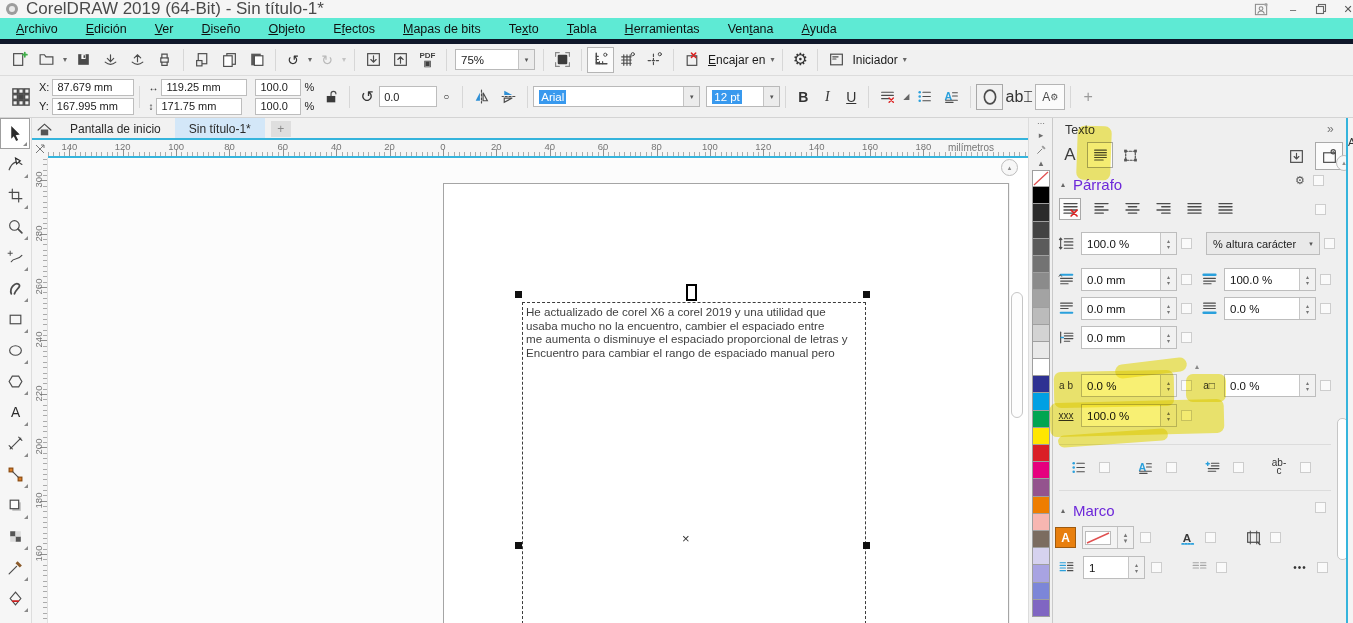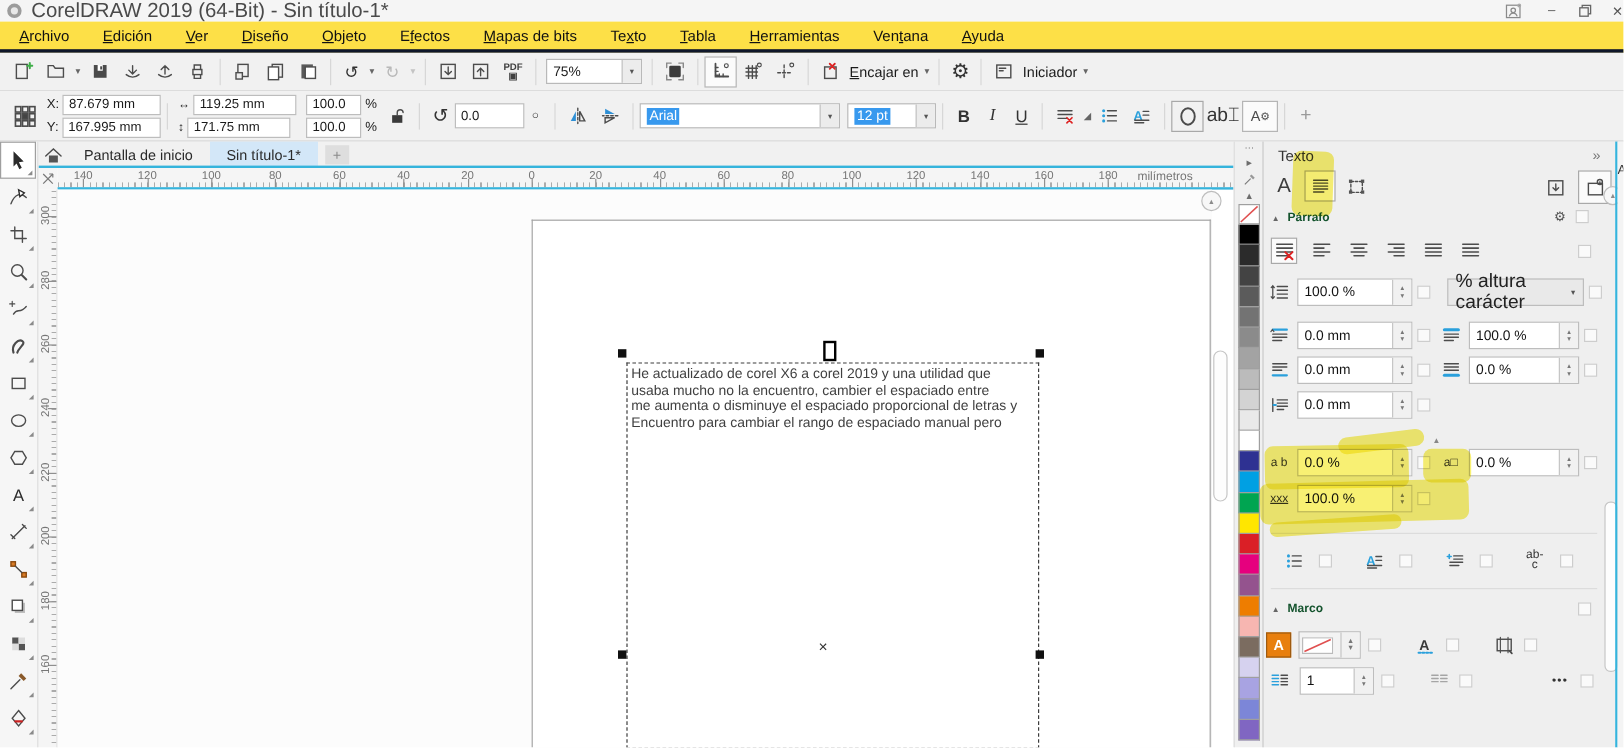--- a/index.html
+++ b/index.html
@@ -5,21 +5,21 @@
   *{box-sizing:border-box;margin:0;padding:0}
   html,body{width:1353px;height:623px;overflow:hidden}
   body{position:relative;font-family:"Liberation Sans",sans-serif;background:#fff;color:#1a1a1a;font-size:12px}
   .abs{position:absolute}
   
   #titlebar{left:0;top:0;width:1353px;height:18px;background:#f5f5f5;display:flex;align-items:center;padding-left:6px}
   #titlebar .logo{width:12px;height:12px;border-radius:50%;background:#9c9c9c;margin-right:8px;position:relative}
   #titlebar .logo:after{content:"";position:absolute;left:3px;top:3px;width:6px;height:6px;border-radius:50%;background:#e8e8e8}
   #titlebar .ttl{color:#4a4a4a;font-size:17px}
   .wctl{position:absolute;top:0;height:18px;display:flex;align-items:center;justify-content:center;color:#555;font-size:11px;width:26px}
-  #menubar{left:0;top:18px;width:1353px;height:26px;background:#fde047;display:flex;align-items:center;padding-left:2px;border-bottom:3px solid #0f172a}
+  #menubar{left:0;top:18px;width:1353px;height:26px;background:#5eead4;display:flex;align-items:center;padding-left:2px;border-bottom:5px solid #0f172a}
   .menu-item{padding:4px 14px;font-size:12.5px;color:#111;cursor:default}
   .menu-item u{text-decoration:underline}
   #toolbar{left:0;top:44px;width:1353px;height:32px;background:#f1f1f1;display:flex;align-items:center;padding-left:6px;border-bottom:1px solid #dcdcdc}
   #propbar{left:0;top:76px;width:1353px;height:42px;background:#f1f1f1;display:flex;align-items:center;padding-left:6px;border-bottom:1px solid #d4d4d4}
   .ticon{width:27px;height:26px;display:flex;align-items:center;justify-content:center;color:#4c4c4c}
   .ticon svg{display:block}
   .caret{font-size:8px;color:#666;width:10px;text-align:center}
   .vsep{width:1px;height:22px;background:#d7d7d7;margin:0 5px;flex:0 0 auto}
   .combo{display:flex;height:21px;border:1px solid #b9b9b9;background:#fff;align-items:stretch}
   .combo .cval{display:flex;align-items:center;padding:0 5px;font-size:11.5px}
@@ -75,25 +75,25 @@
   #docker .hd{position:absolute;left:12px;top:5px;font-size:12.5px;color:#333}
   .drow{position:absolute;display:flex;align-items:center}
   .dicon{width:22px;height:22px;display:flex;align-items:center;justify-content:center;color:#3d3d3d;flex:0 0 auto}
   .dicon.box{border:1px solid #a9a9a9;background:#fbfbfb}
   .dfield{display:flex;height:23px;border:1px solid #bdbdbd;background:#fff;align-items:stretch}
   .dfield .val{flex:1;display:flex;align-items:center;padding:0 5px;font-size:11.5px;color:#111}
   .spin{width:16px;background:#f1f1f1;border-left:1px solid #c6c6c6;display:flex;flex-direction:column;align-items:center;justify-content:center;color:#777;font-size:6px;line-height:6px}
   .spin:before{content:"▴"}
   .spin:after{content:"▾"}
   .ddown{display:flex;height:23px;border:1px solid #bdbdbd;background:#e9e9e9;align-items:center}
-  .ddown .val{flex:1;padding:0 6px;font-size:16px;color:#222}
+  .ddown .val{flex:1;padding:0 6px;font-size:11px;color:#222}
   .ddown .cbtn{width:16px;align-self:stretch;display:flex;align-items:center;justify-content:center;font-size:7px;color:#555}
   .ddown .cbtn:before{content:"▾"}
   .cb{width:11px;height:11px;border:1px solid #cdcdcd;background:#fafafa;flex:0 0 auto}
-  .sechd{font-size:10px;font-weight:bold;color:#14532d}
+  .sechd{font-size:15px;font-weight:normal;color:#6d28d9}
   .carr{font-size:8px;color:#666}
   .dsep{position:absolute;left:6px;width:272px;height:1px;background:#dcdcdc}
   .tgl{font-size:10px;color:#333;letter-spacing:0}
   .gicon{font-size:11px;color:#555}
   #dscroll-up{position:absolute;left:283px;top:37px;width:16px;height:16px;border-radius:50%;border:1px solid #bdbdbd;background:#f7f7f7;display:flex;align-items:center;justify-content:center;font-size:7px;color:#8b8b8b}
   #dscroll-thumb{position:absolute;left:284px;top:300px;width:11px;height:142px;border-radius:5px;border:1px solid #c6c6c6;background:#fdfdfd}
   #edge-line{left:1346px;top:118px;width:2px;height:505px;background:#35b4dc}
   #edge-strip{left:1348px;top:118px;width:5px;height:505px;background:#f4f4f4;overflow:hidden}
   #edge-strip span{position:absolute;left:0;top:18px;font-size:11px;color:#333}
   

